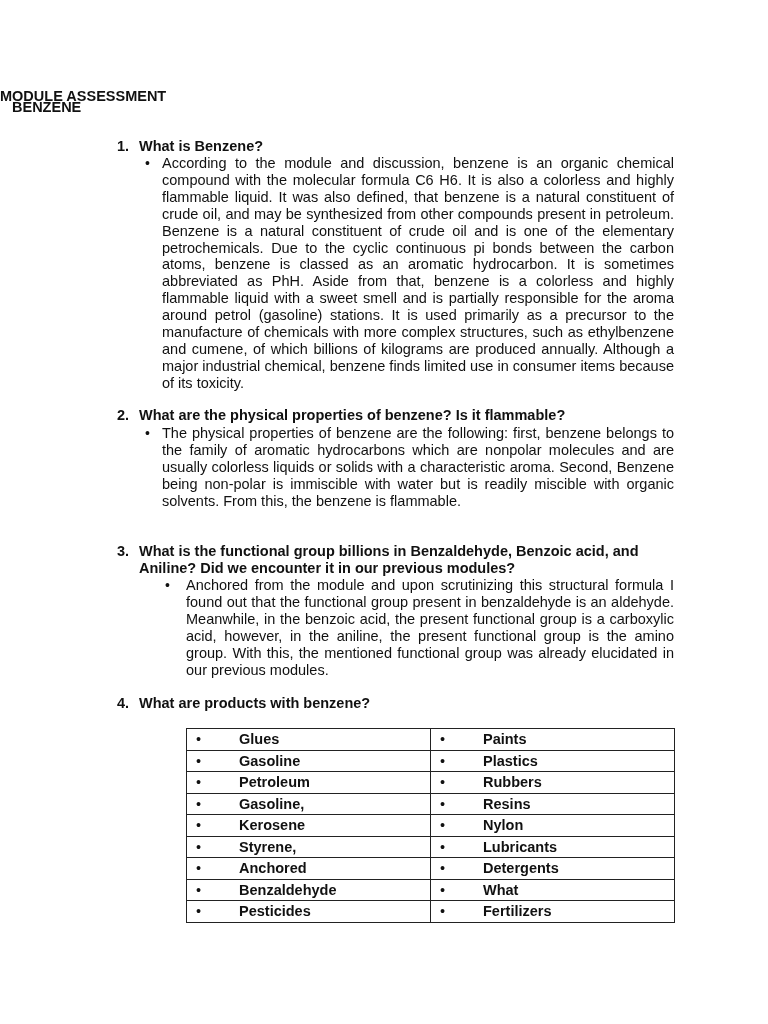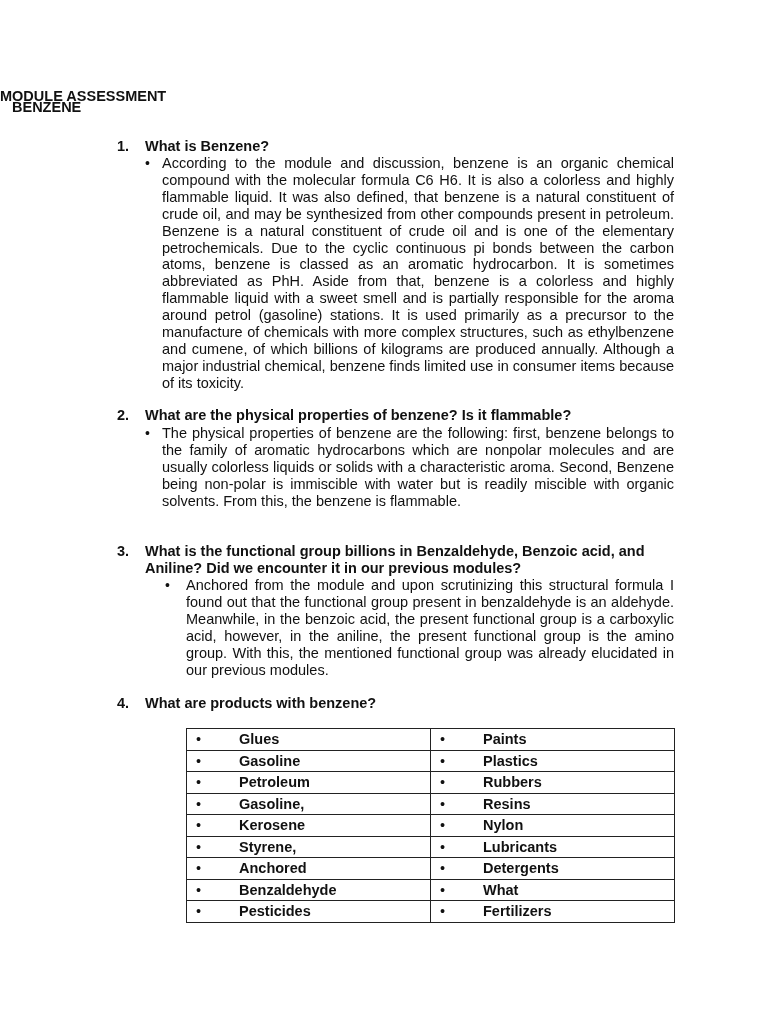--- a/index.html
+++ b/index.html
@@ -4,21 +4,21 @@
 <style>
   html, body { margin: 0; padding: 0; background: #ffffff; }
   body { width: 768px; height: 1024px; position: relative; overflow: hidden;
          font-family: "Liberation Sans", sans-serif; color: #111111; }
   .page { position: absolute; left: 0; top: 0; width: 768px; height: 1024px; }
   .title { position: absolute; left: 0; width: 768px; 
            font-weight: bold; font-size: 14.5px; line-height: 17px; }
   .q { position: absolute; left: 117px; width: 560px; font-weight: bold;
        font-size: 14.5px; line-height: 17px; }
   .q .num { position: absolute; left: 0; top: 0; }
-  .q .qtext { display: block; margin-left: 28px; }
+  .q .qtext { display: block; margin-left: 22px; }
   .ans { position: absolute; font-size: 14.5px; line-height: 16.9px;
          text-align: justify; text-align-last: left; }
   .ans .bullet { position: absolute; top: 0; font-size: 14px; }
   .ans .atext { display: block; }
   table.products { position: absolute; left: 186px; top: 728px; width: 489px;
                    border-collapse: collapse; font-size: 14.5px; }
   table.products td { border: 1px solid #222; height: 20.5px; padding: 0;
                       line-height: 20px; vertical-align: middle; width: 50%; }
   .cell { position: relative; display: block; height: 20px; }
   .cell .b { position: absolute; left: 9px; top: 0; }

